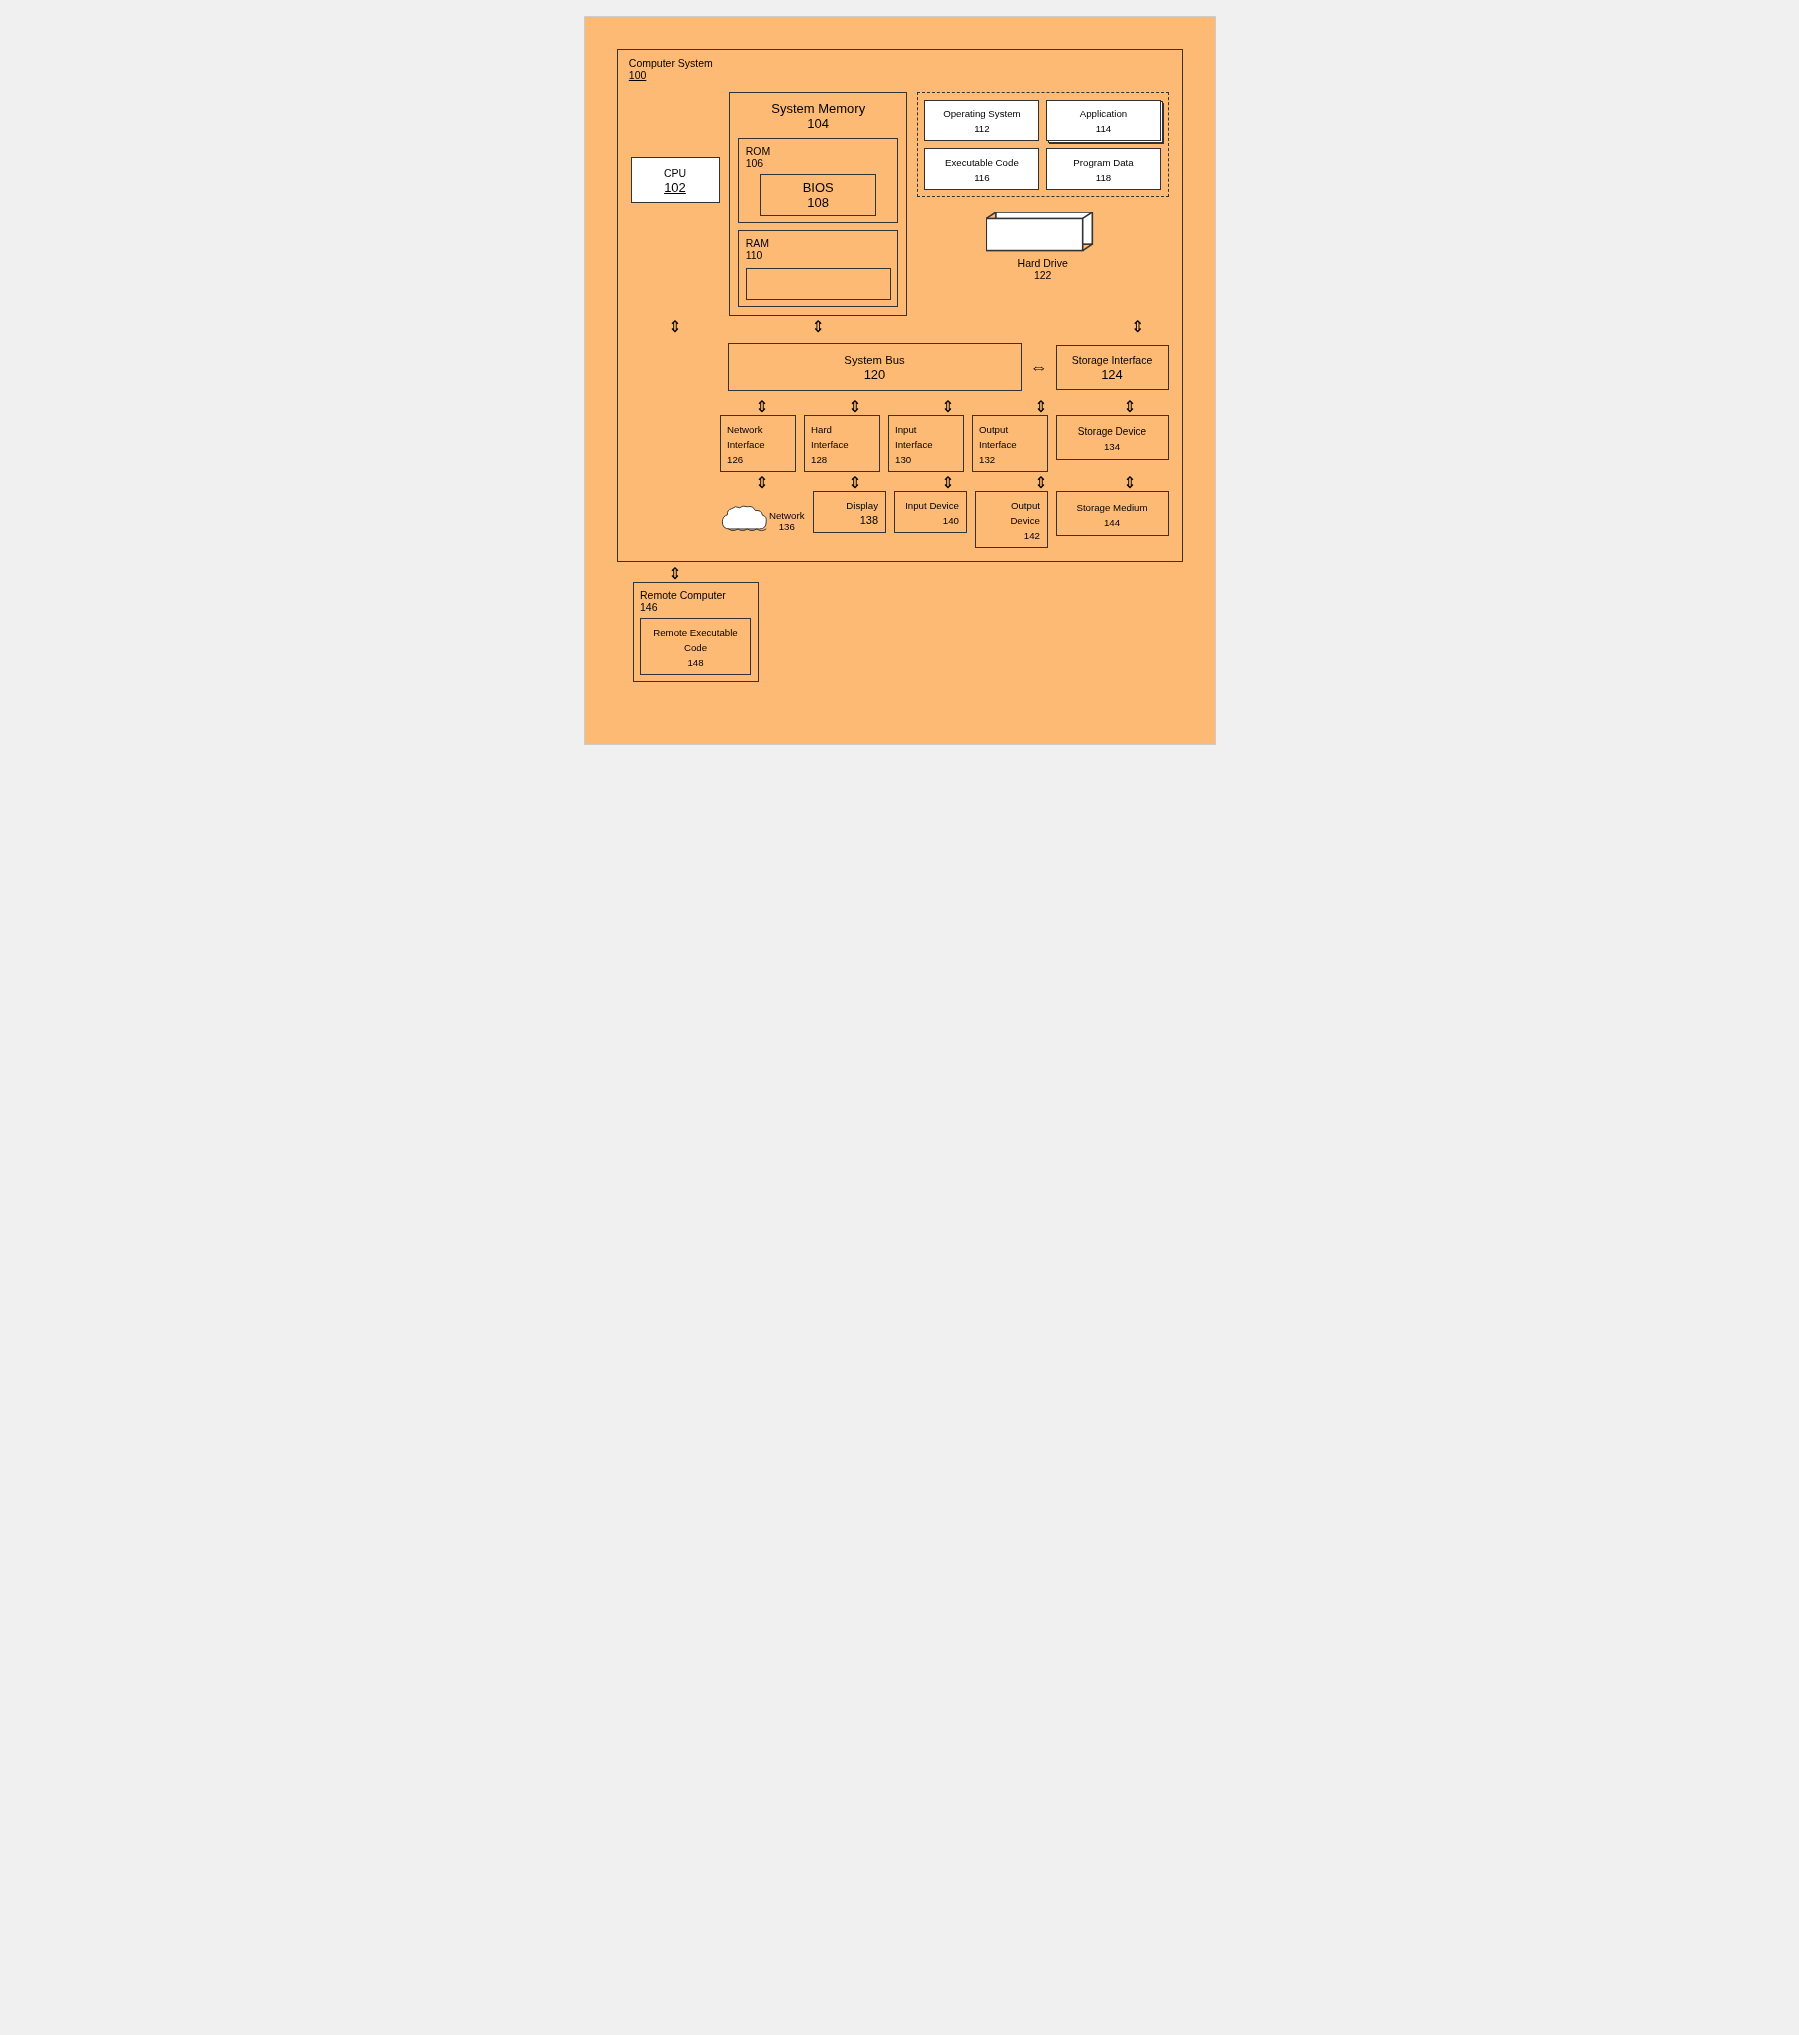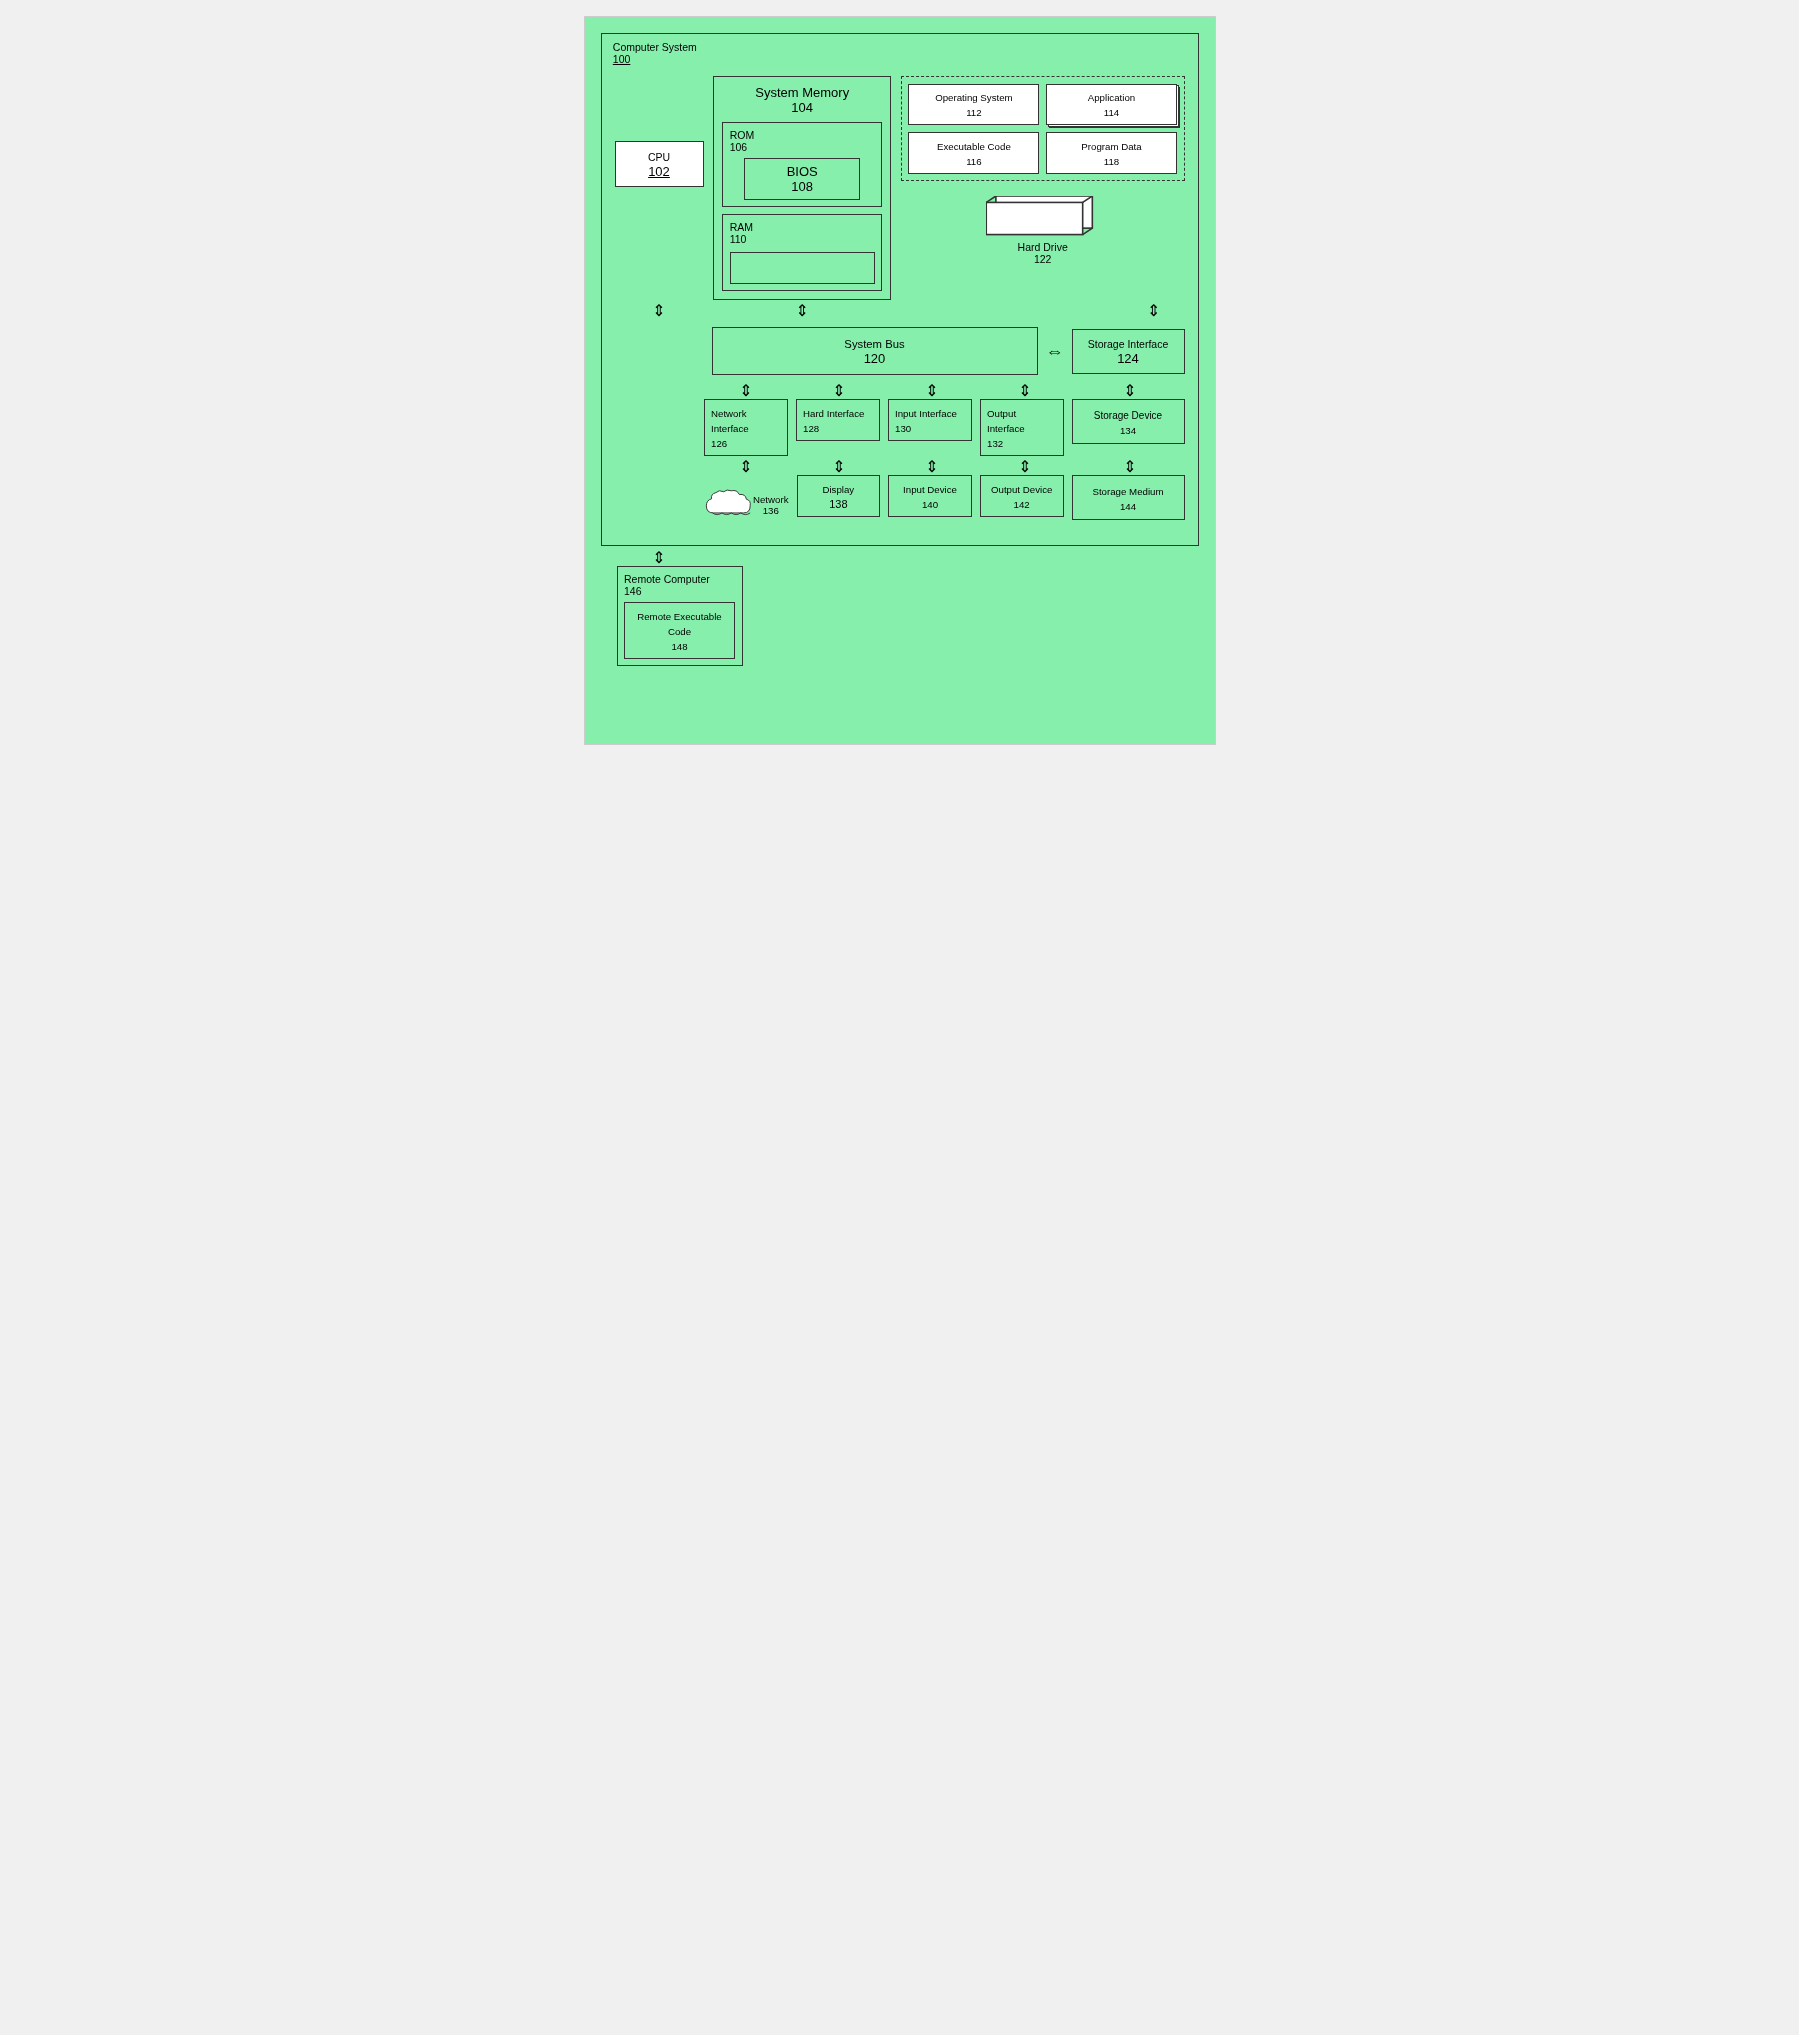--- a/index.html
+++ b/index.html
@@ -5,24 +5,24 @@
     * { box-sizing: border-box; margin: 0; padding: 0; }
     body {
       background: #f0f0f0;
       display: flex;
       justify-content: center;
       align-items: flex-start;
       padding: 16px;
       font-family: Arial, sans-serif;
     }
     .page {
-      background: #86efac;
+      background: #fdba74;
       width: 632px;
       min-height: 729px;
-      padding: 16px;
+      padding: 32px;
       border: 0.8px solid #ccc;
     }
     .outer-box {
       border: 1.6px solid #333;
       padding: 13px;
       position: relative;
       width: 100%;
     }
     .outer-label {
       position: absolute;
@@ -136,21 +136,21 @@
     }
     .interface-box {
       border: 1.6px solid #333;
       padding: 4.9px 6.5px;
       text-align: left;
       width: 85px;
     }
     .device-box {
       border: 1.6px solid #333;
       padding: 4.9px 6.5px;
-      text-align: center;
+      text-align: right;
       width: 85px;
     }
     .storage-interface-box {
       border: 1.6px solid #333;
       padding: 6.5px;
       text-align: center;
       width: 113px;
     }
     .storage-device-box {
       border: 1.6px solid #333;

